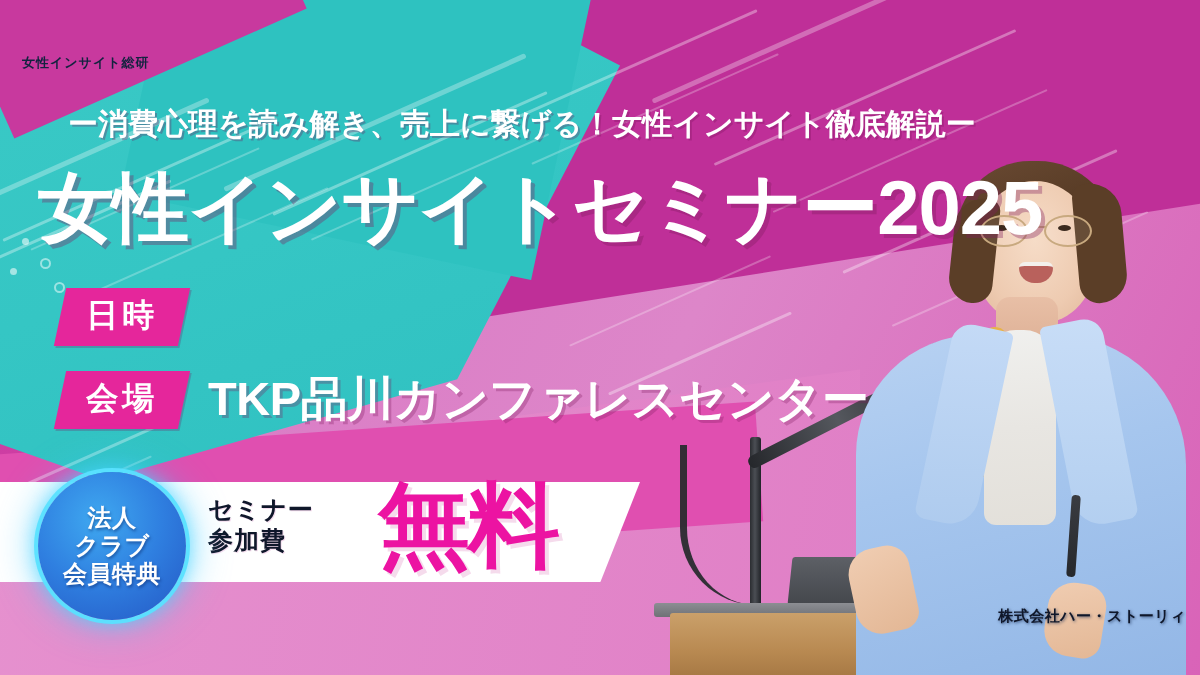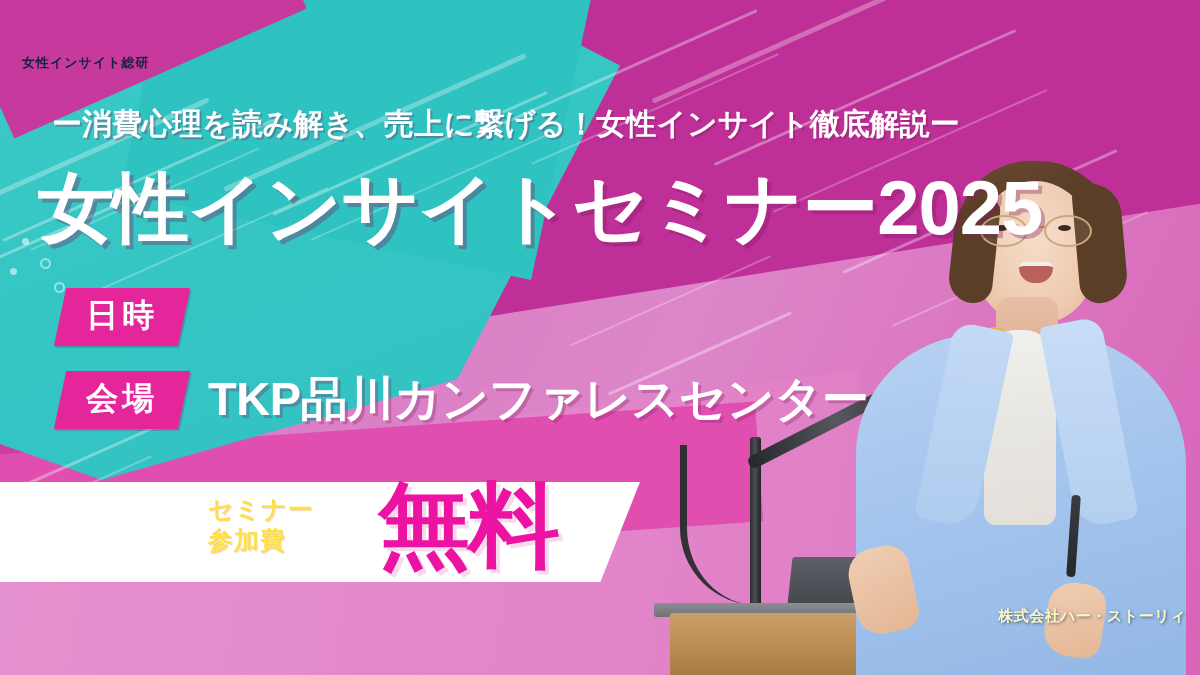--- a/index.html
+++ b/index.html
@@ -323,21 +323,21 @@
     font-size: 30px;
     font-weight: 800;
     letter-spacing: 0.5px;
   }
   .logo-her { color: #d4134a; }
   .logo-story { color: #17285a; }
 
   
   .subtitle {
     position: absolute;
-    left: 52px; top: 104px;
+    left: 68px; top: 104px;
     font-size: 30px;
     font-weight: 700;
     color: #ffffff;
     letter-spacing: 0px;
     white-space: nowrap;
     text-shadow: 2px 2px 0 rgba(120,20,90,0.30);
   }
   .title {
     position: absolute;
     left: 38px; top: 158px;
@@ -385,21 +385,21 @@
     position: absolute;
     left: -20px; top: 482px;
     width: 660px; height: 100px;
     background: #ffffff;
     clip-path: polygon(0% 0%, 100% 0%, 94% 100%, 0% 100%);
     box-shadow: 0 3px 8px rgba(120,20,90,0.18);
   }
   .fee-label {
     position: absolute;
     left: 208px; top: 494px;
-    color: #fde047;
+    color: #0f172a;
     font-size: 25px;
     font-weight: 800;
     line-height: 1.22;
     letter-spacing: 1px;
     text-shadow: 1px 1px 0 rgba(200,60,160,0.18);
   }
   .fee-value {
     position: absolute;
     left: 378px; top: 470px;
     color: #ec13a2;
@@ -433,21 +433,21 @@
     line-height: 1.18;
     letter-spacing: 0.5px;
     text-shadow: 1px 2px 3px rgba(10,40,110,0.55);
   }
 
   
   .credit {
     position: absolute;
     right: 14px; bottom: 48px;
     text-align: right;
-    color: #fef9c3;
+    color: #0f172a;
     font-size: 15px;
     font-weight: 700;
     line-height: 1.5;
     letter-spacing: 0.5px;
     text-shadow: 1px 1px 3px rgba(20,40,80,0.65);
   }
 </style>
 </head>
 <body>
 
@@ -538,18 +538,25 @@
     <div class="info-text">TKP品川カンファレスセンター</div>
   </div>
 
   <div class="fee-banner"></div>
   <div class="fee-label">
     <div>セミナー</div>
     <div>参加費</div>
   </div>
   <div class="fee-value">無料</div>
 
+  <div class="member-badge">
+    <div class="member-badge-text">
+      <div>法人</div>
+      <div>クラブ</div>
+      <div>会員特典</div>
+    </div>
+  </div>
 
   <div class="credit">
     <div>株式会社ハー・ストーリィ</div>
   </div>
 
 </div>
 
 </body></html>

